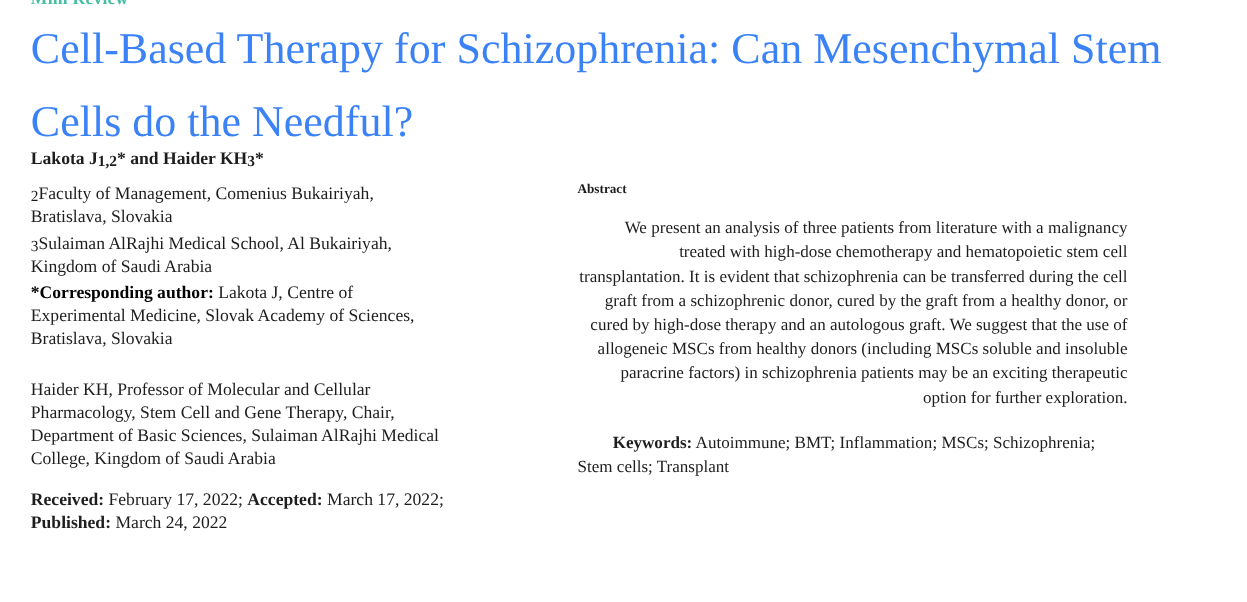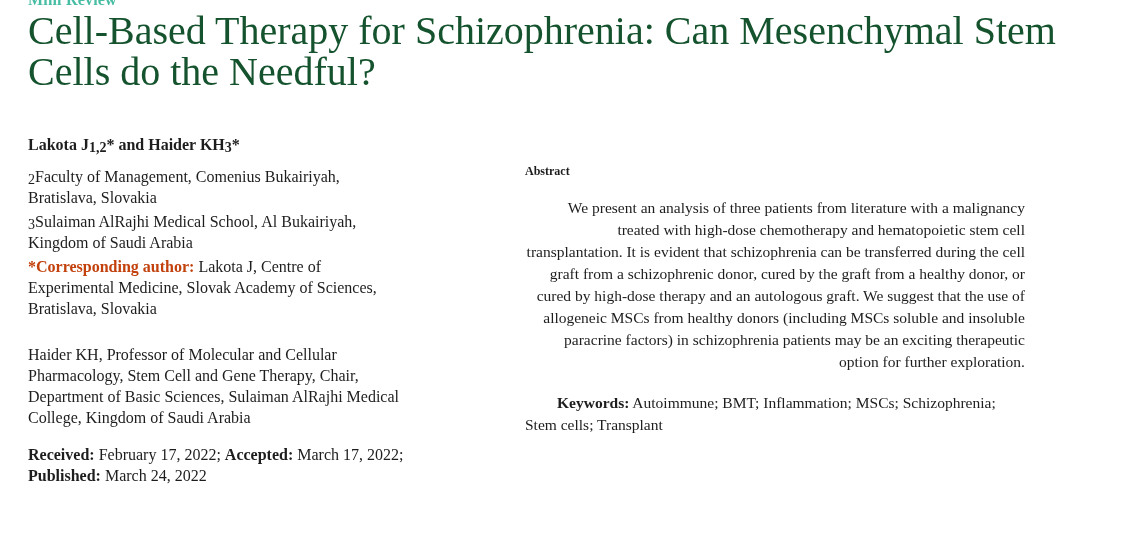--- a/index.html
+++ b/index.html
@@ -21,22 +21,22 @@
     font-weight: bold;
     letter-spacing: 0.2px;
   }
   .article-title {
     position: absolute;
     top: 10px;
     left: 28px;
     width: 1040px;
     font-size: 40px;
     font-weight: normal;
-    line-height: 41px;
-    color: #14532d;
+    line-height: 67px;
+    color: #3b82f6;
   }
   .left-col {
     position: absolute;
     top: 134px;
     left: 28px;
     width: 378px;
     font-size: 16px;
     line-height: 21px;
   }
   .authors-line {
@@ -90,21 +90,21 @@
   <div class="left-col">
 
     <p class="authors-line"><span>Lakota J</span><sub class="marker">1,2</sub><span>* and Haider KH</span><sub class="marker">3</sub><span>*</span></p>
 
 
     <p class="affiliation"><sub class="marker">2</sub><span>Faculty of Management, Comenius Bukairiyah, Bratislava, Slovakia</span></p>
 
     <p class="affiliation"><sub class="marker">3</sub><span>Sulaiman AlRajhi Medical School, Al Bukairiyah, Kingdom of Saudi Arabia</span></p>
 
     <p class="corresponding">
-      <span class="label" style="color: #c2410c;">*Corresponding author:</span>
+      <span class="label" style="color: #000000;">*Corresponding author:</span>
       <span>Lakota J, Centre of Experimental Medicine, Slovak Academy of Sciences, Bratislava, Slovakia</span>
     </p>
 
     <p class="author-bio">Haider KH, Professor of Molecular and Cellular Pharmacology, Stem Cell and Gene Therapy, Chair, Department of Basic Sciences, Sulaiman AlRajhi Medical College, Kingdom of Saudi Arabia</p>
 
     <p class="dates">
       <b>Received:</b>
       <span>February 17, 2022;</span>
       <b>Accepted:</b>
       <span>March 17, 2022;</span>

